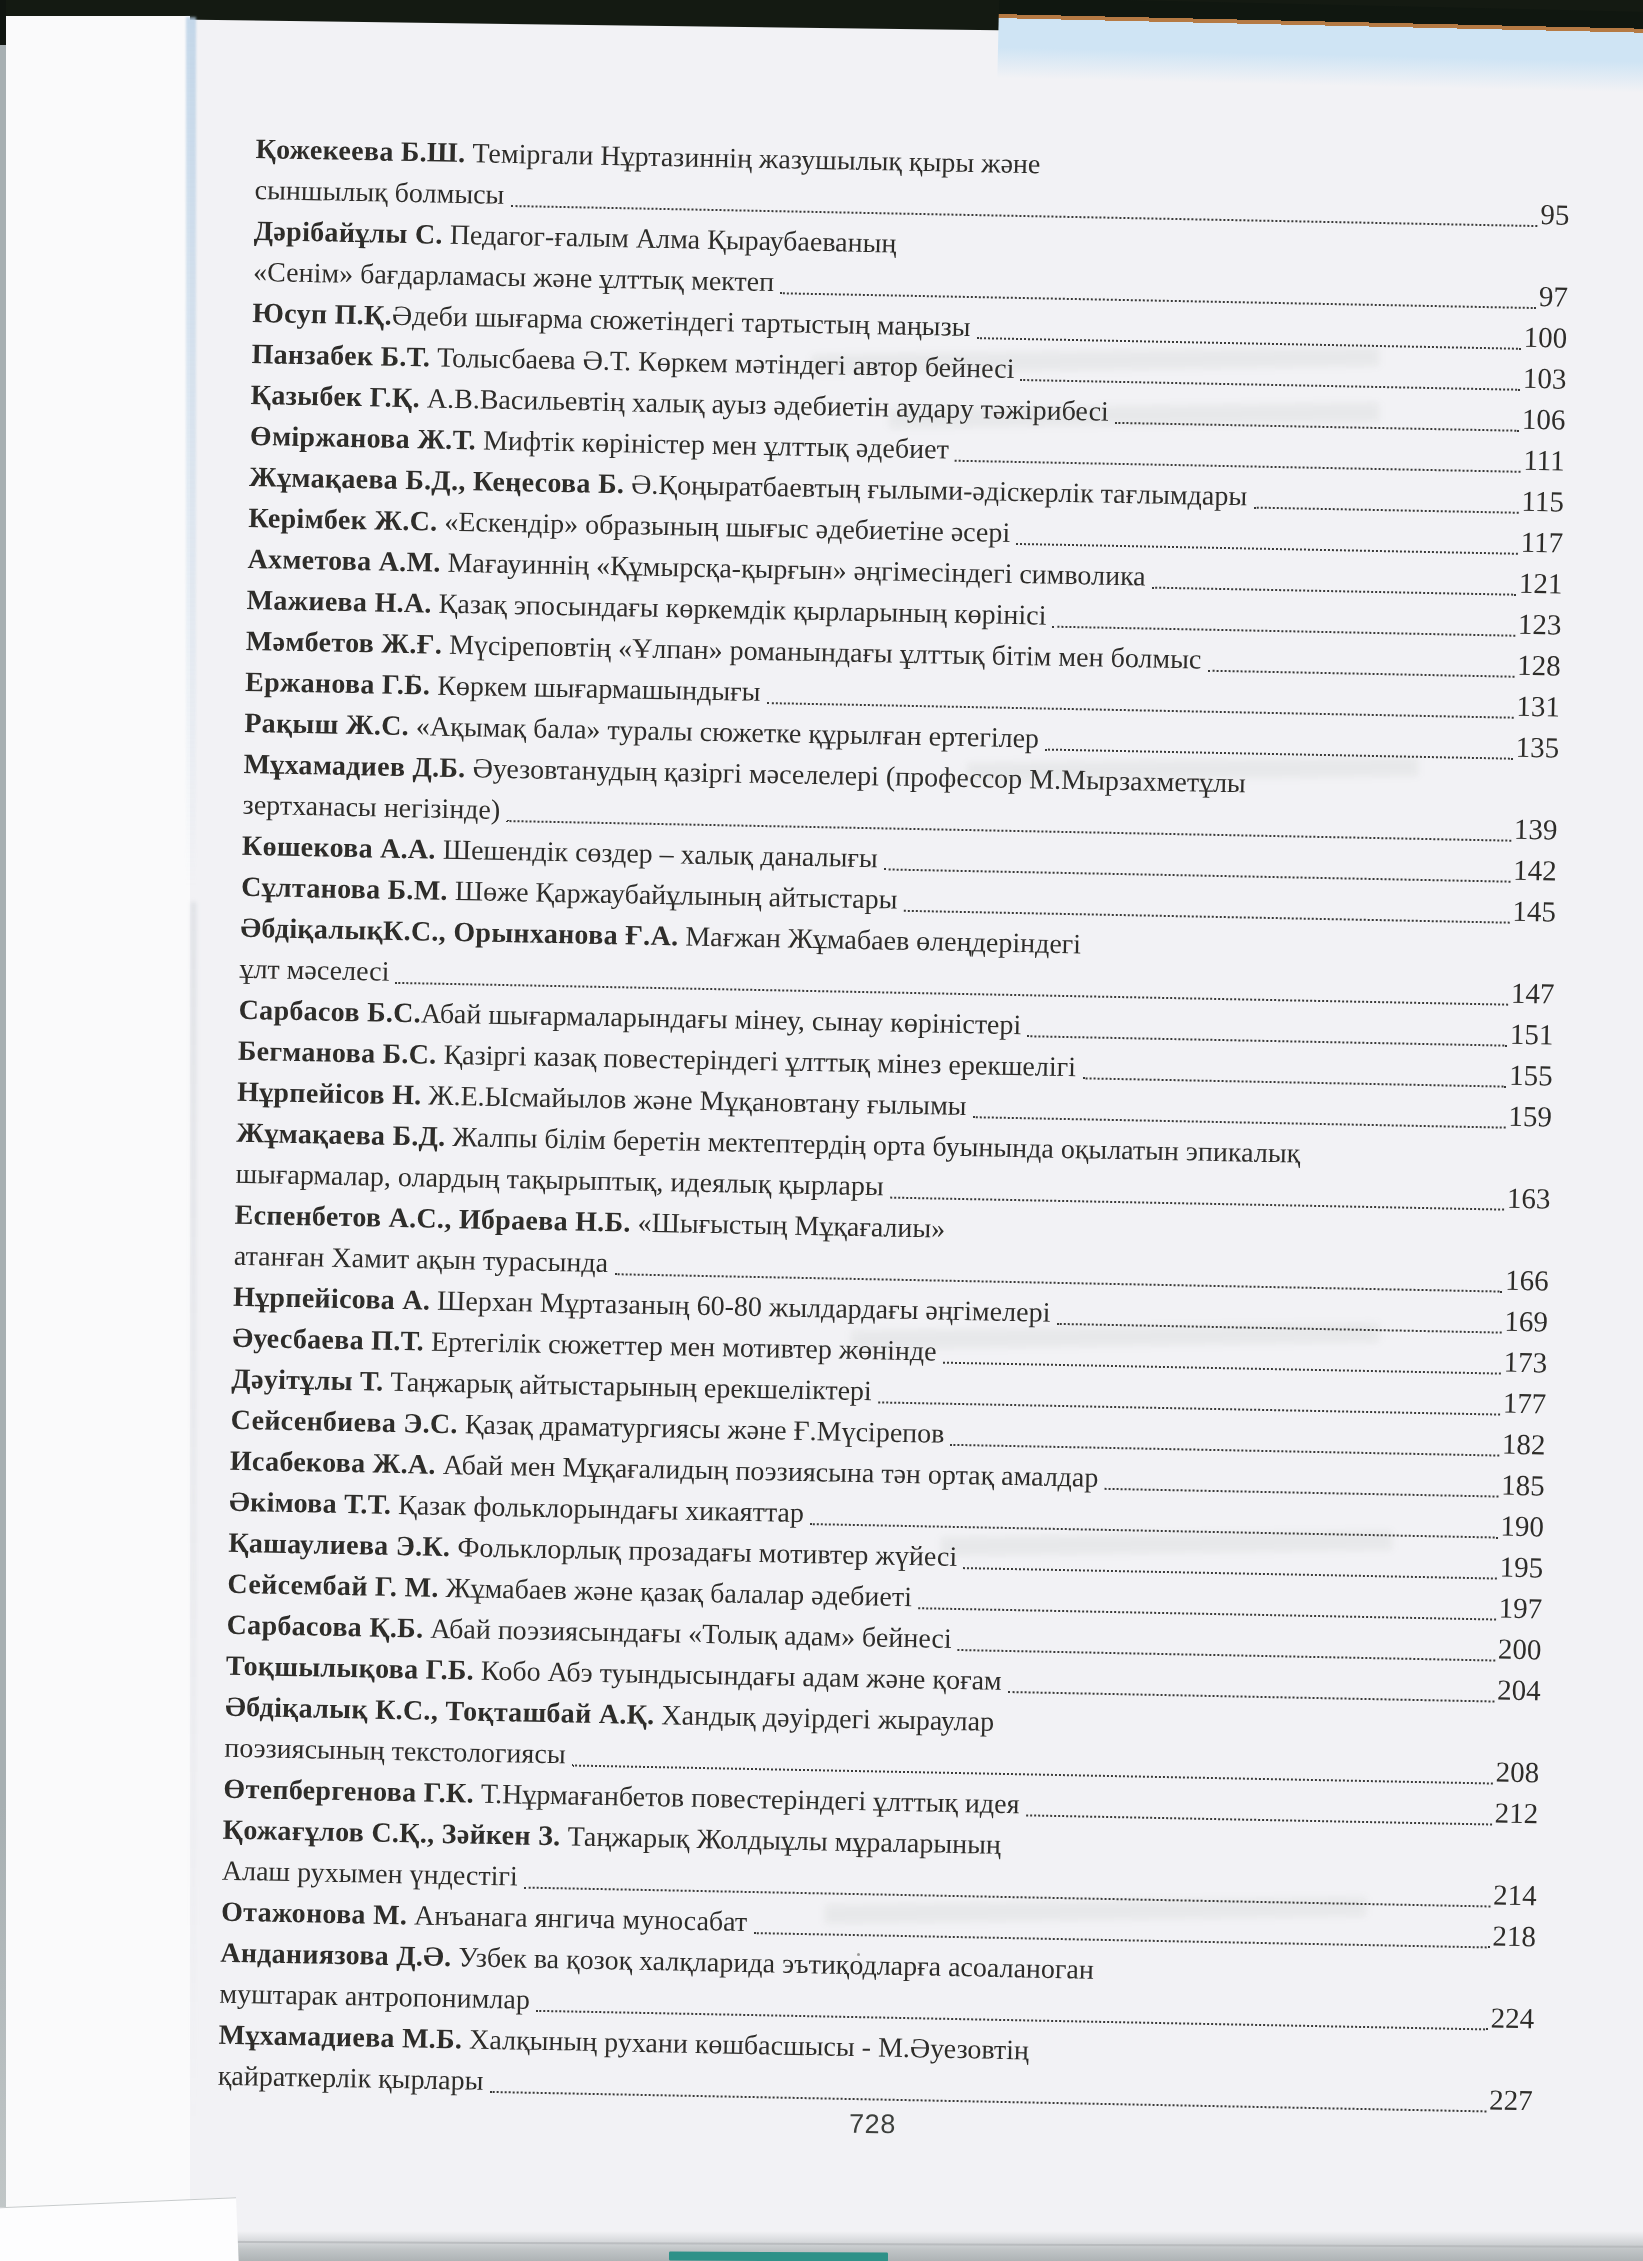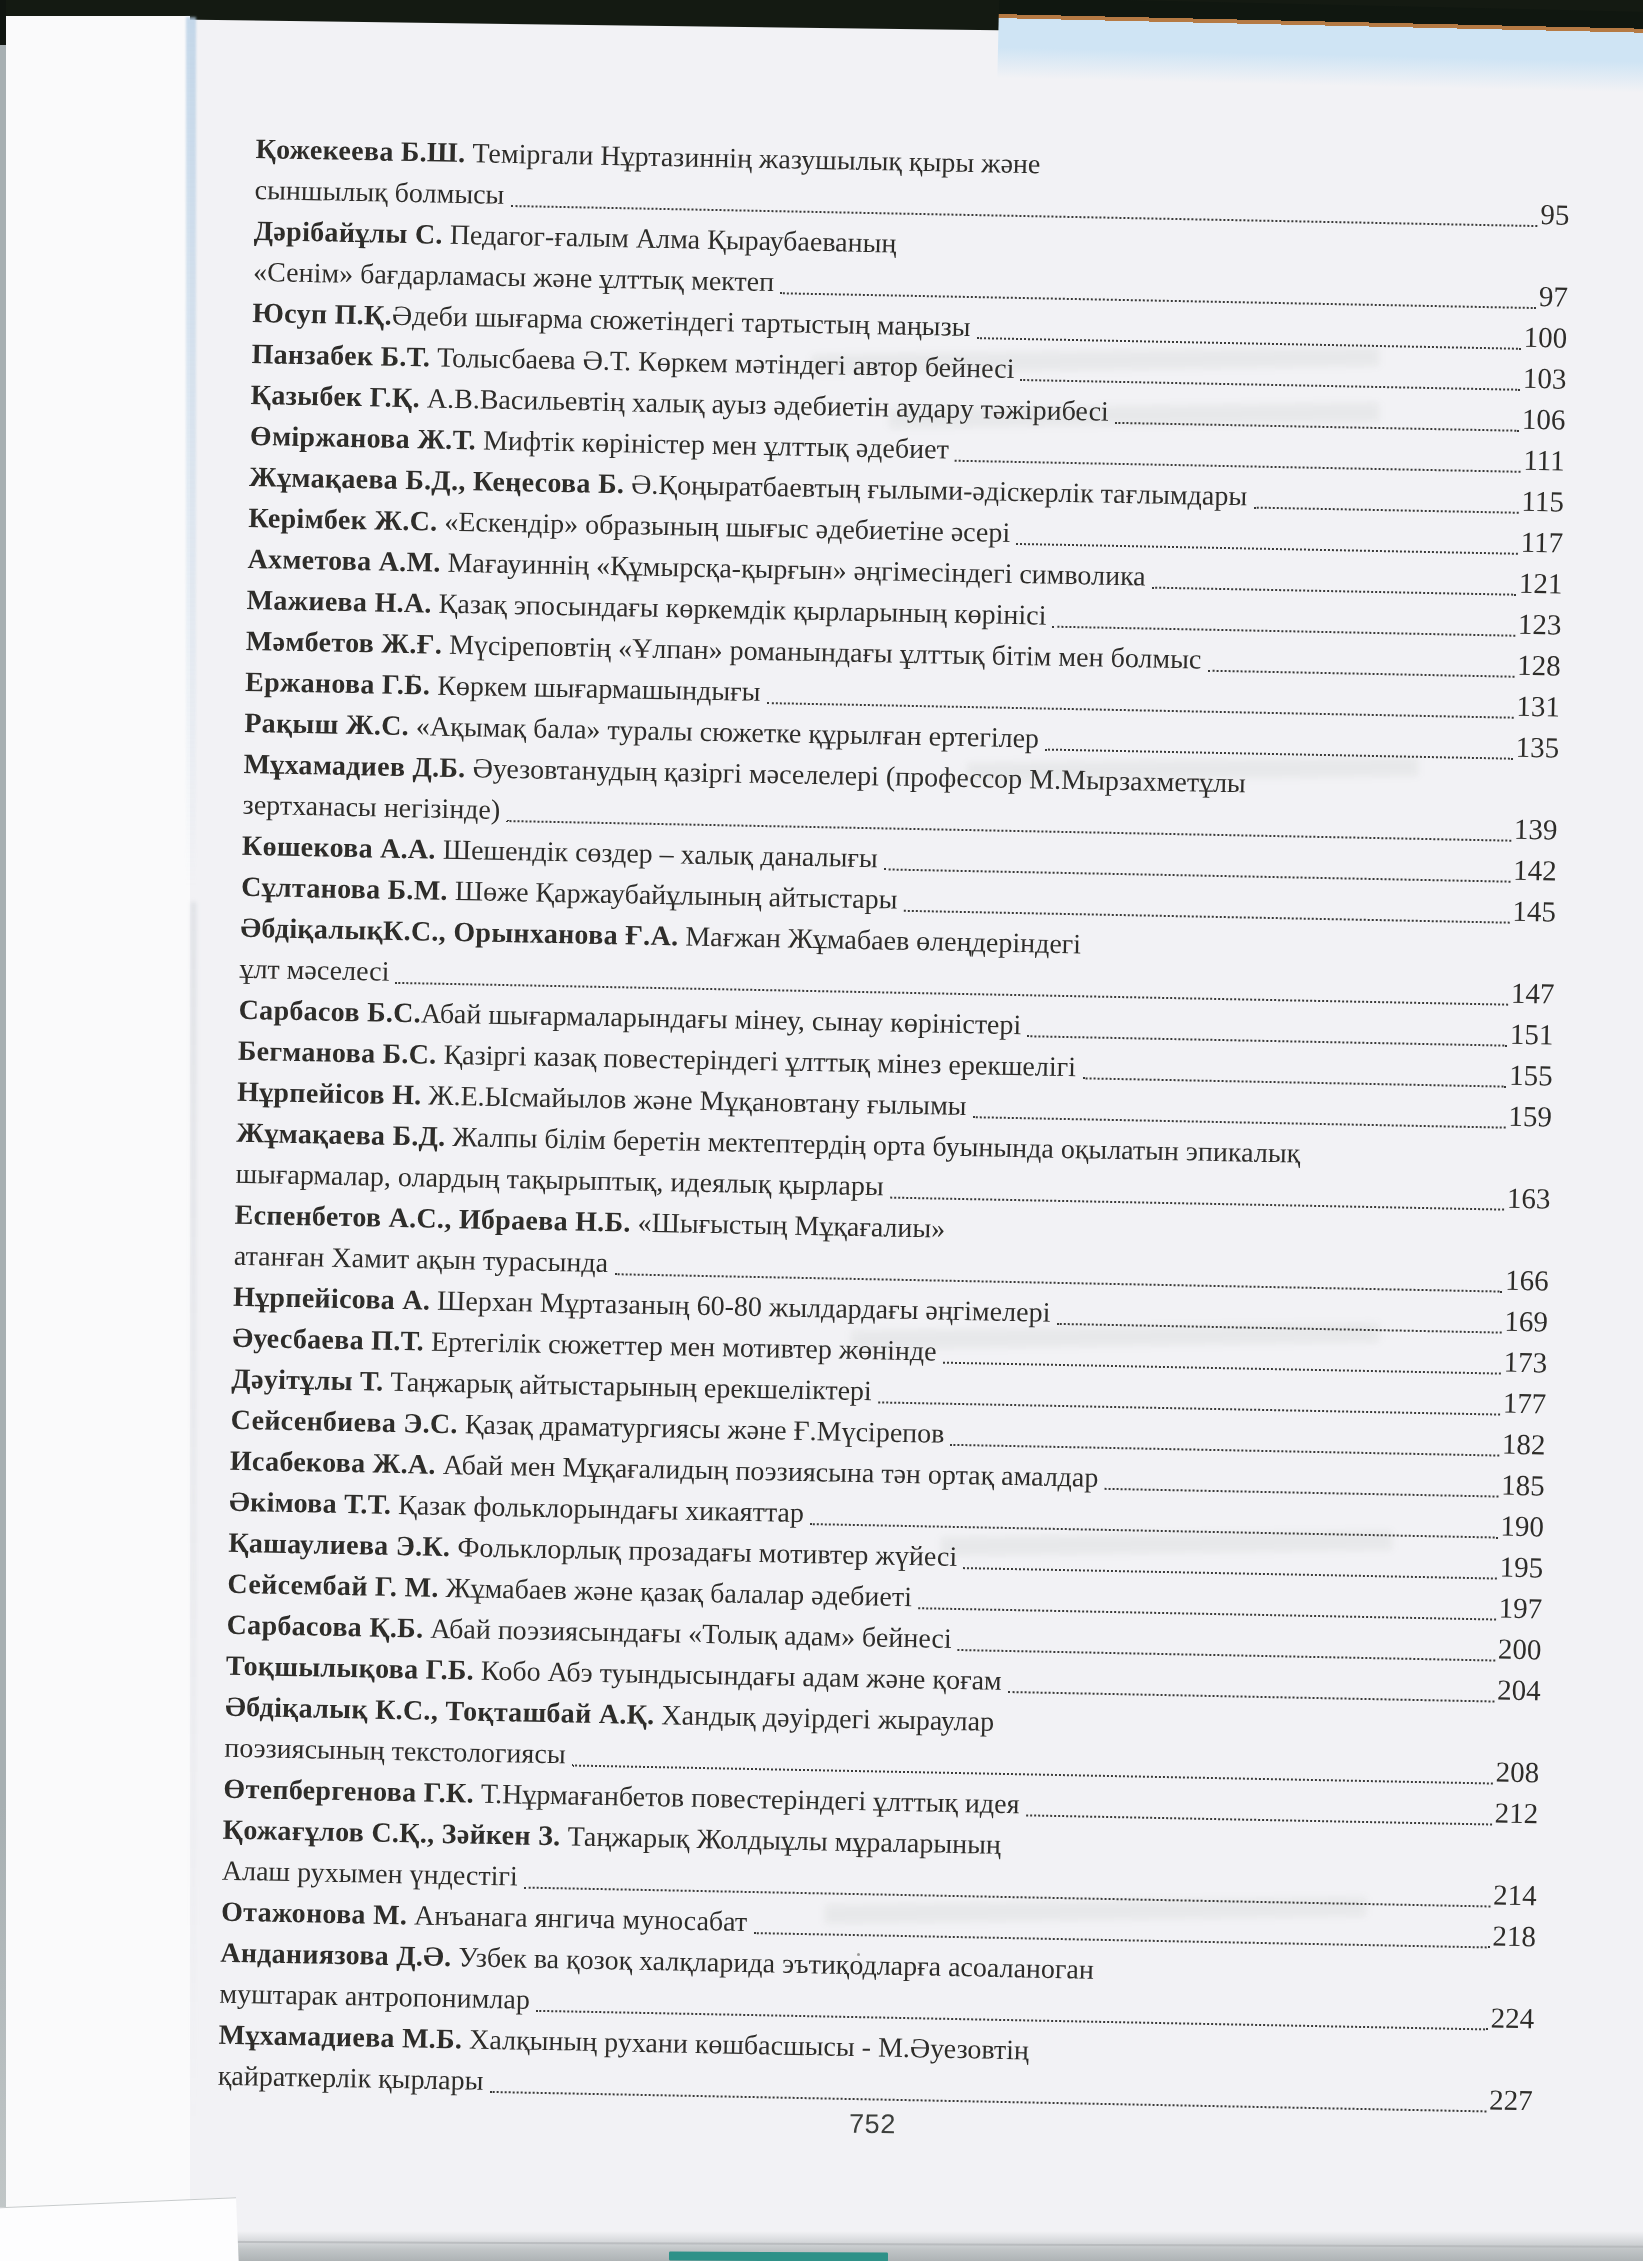--- a/index.html
+++ b/index.html
@@ -339,20 +339,20 @@
       <div class="entry">
         <div class="l1"><span class="authors">Мұхамадиева М.Б.</span> Халқының рухани көшбасшысы - М.Әуезовтің</div>
         <div class="l2row">
           <span class="l2text">қайраткерлік қырлары</span>
           <span class="leader"></span>
           <span class="pagenum">227</span>
         </div>
       </div>
     </div>
 
-  <div class="footer">752</div>
+  <div class="footer">728</div>
 
   <div class="bottom-band"></div>
   <div class="bottom-line"></div>
   <div class="teal-sliver"></div>
   <div class="corner-pages"></div>
 </div>
 
 
 </body></html>

